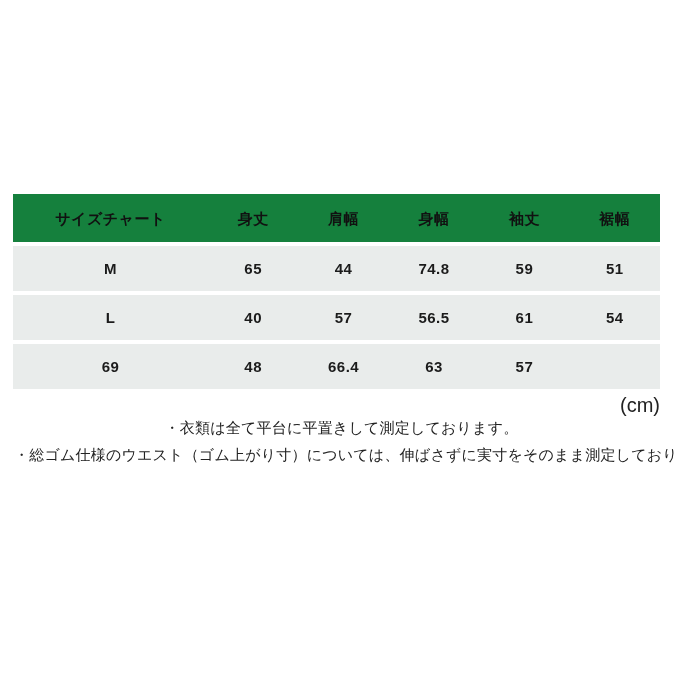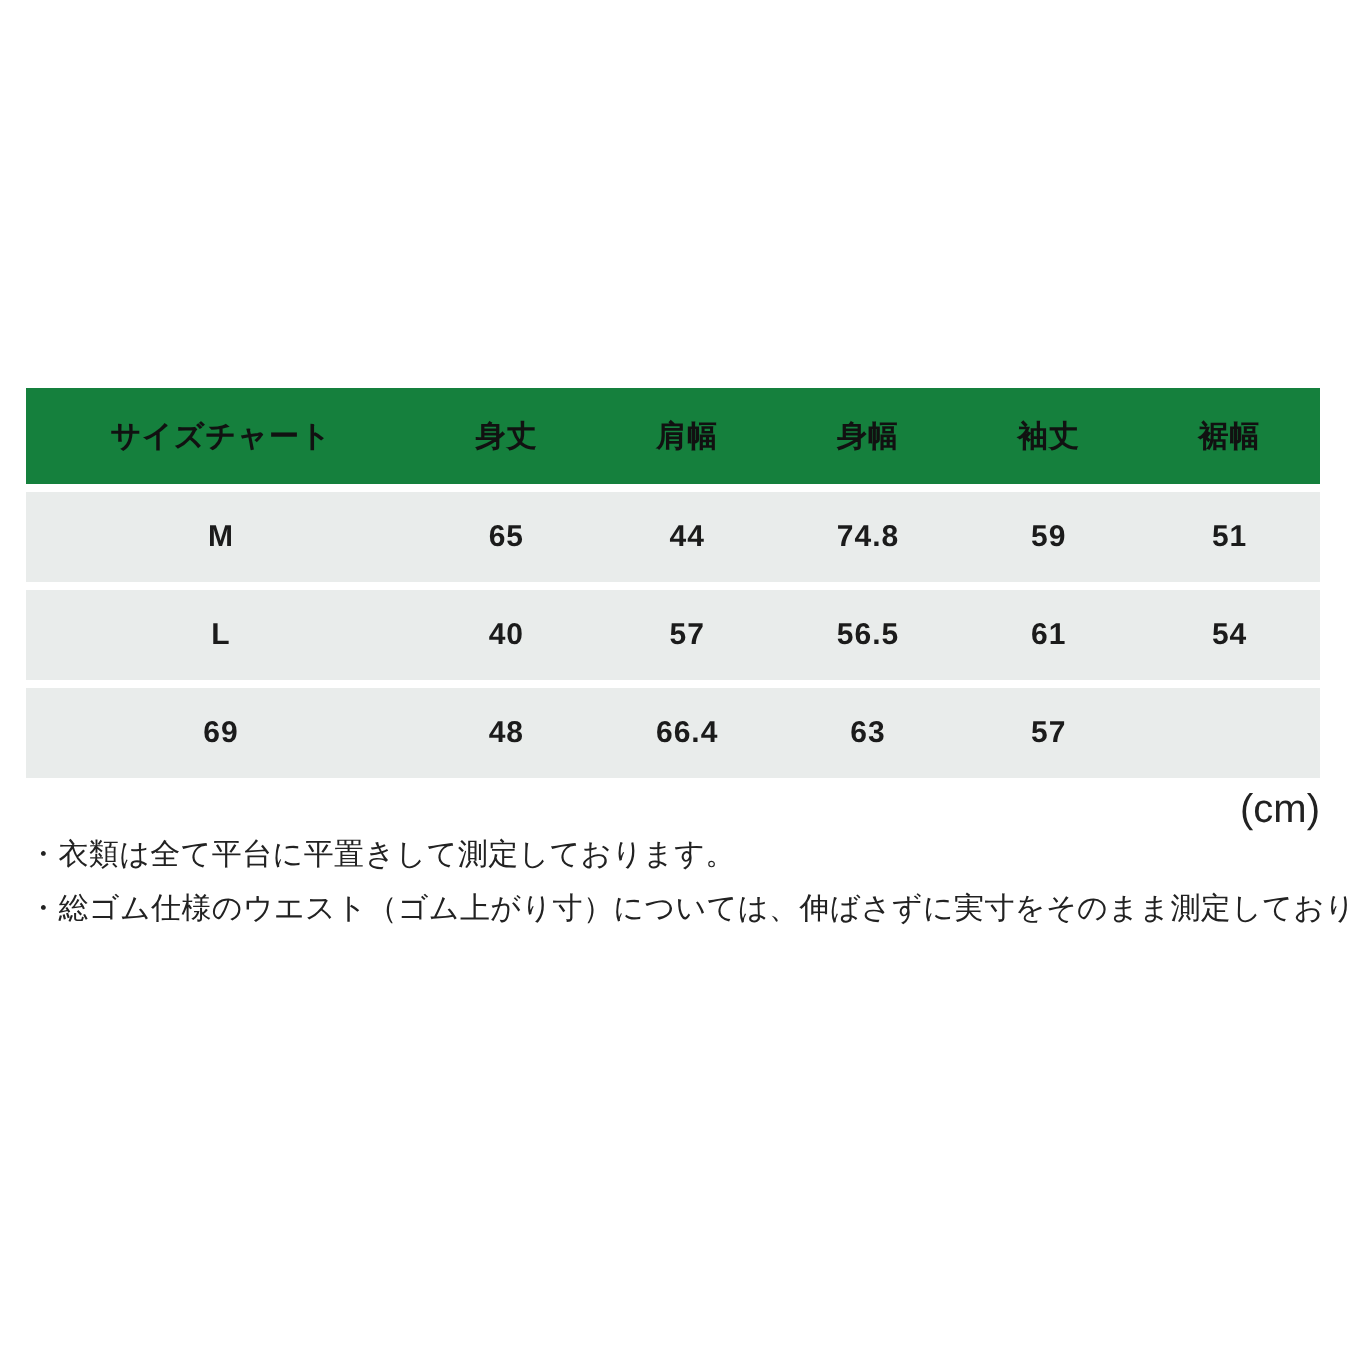--- a/index.html
+++ b/index.html
@@ -51,21 +51,21 @@
   .notes {
     position: absolute;
     left: 14px;
     top: 414px;
     width: 655px;
     font-size: 15px;
     color: #222222;
     line-height: 27px;
     letter-spacing: 0.2px;
   }
-  .note-line { white-space: nowrap; }
+  .note-line { white-space: nowrap; text-align: center; }
 </style>
 </head>
 <body>
 
 <div class="page">
 
   <div class="size-table">
 
     <div class="trow thead">
       <div class="cell">サイズチャート</div>

